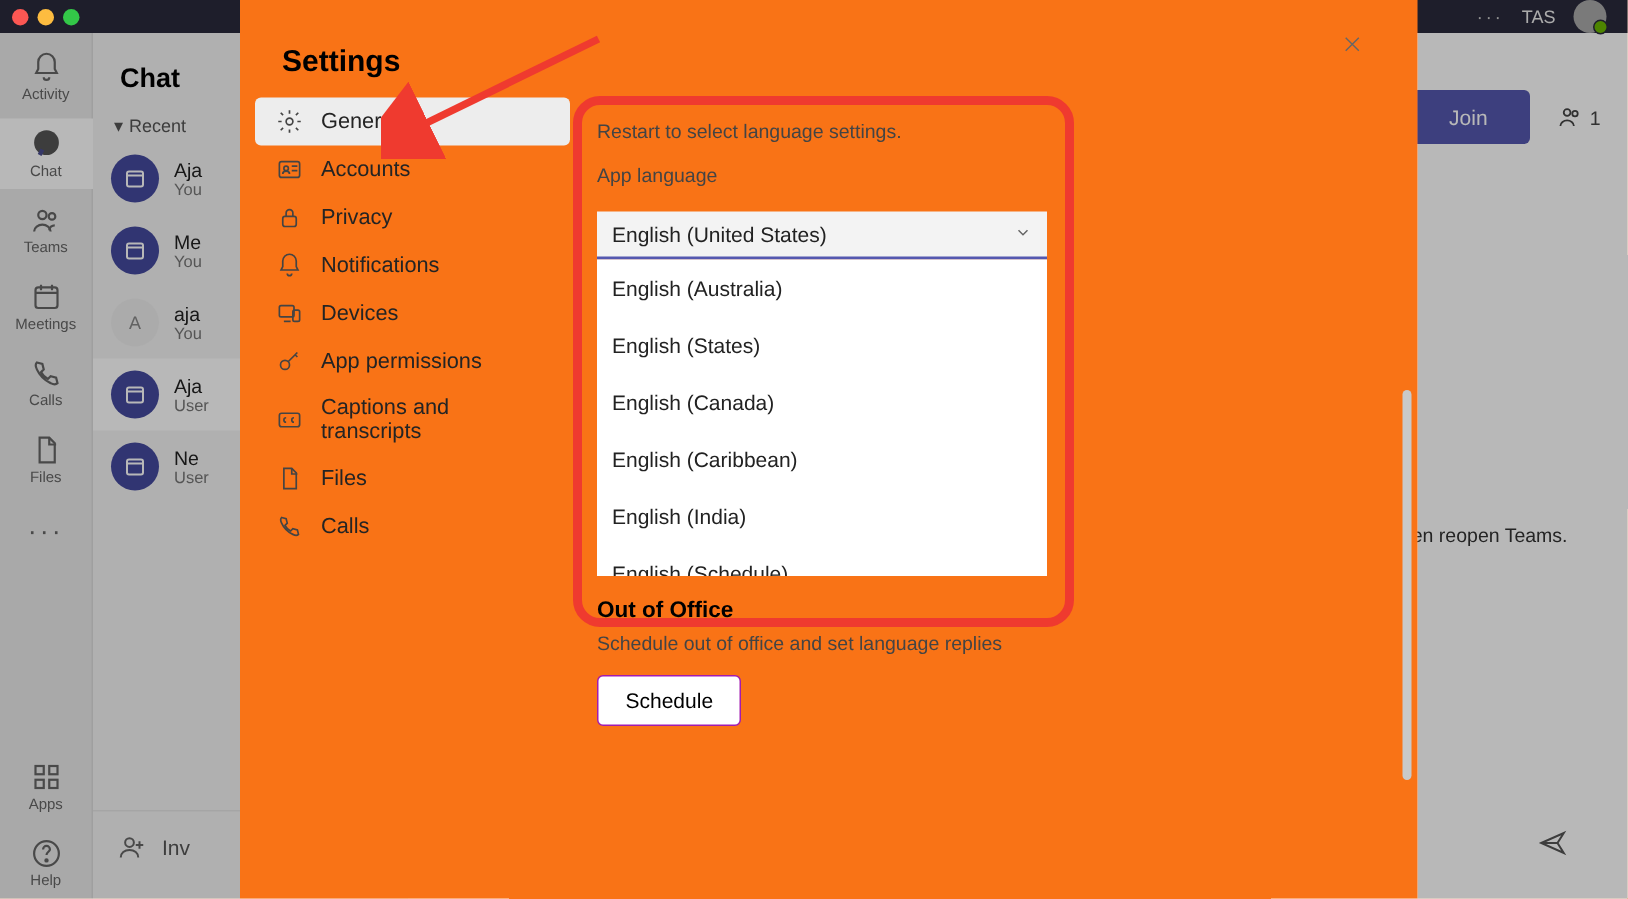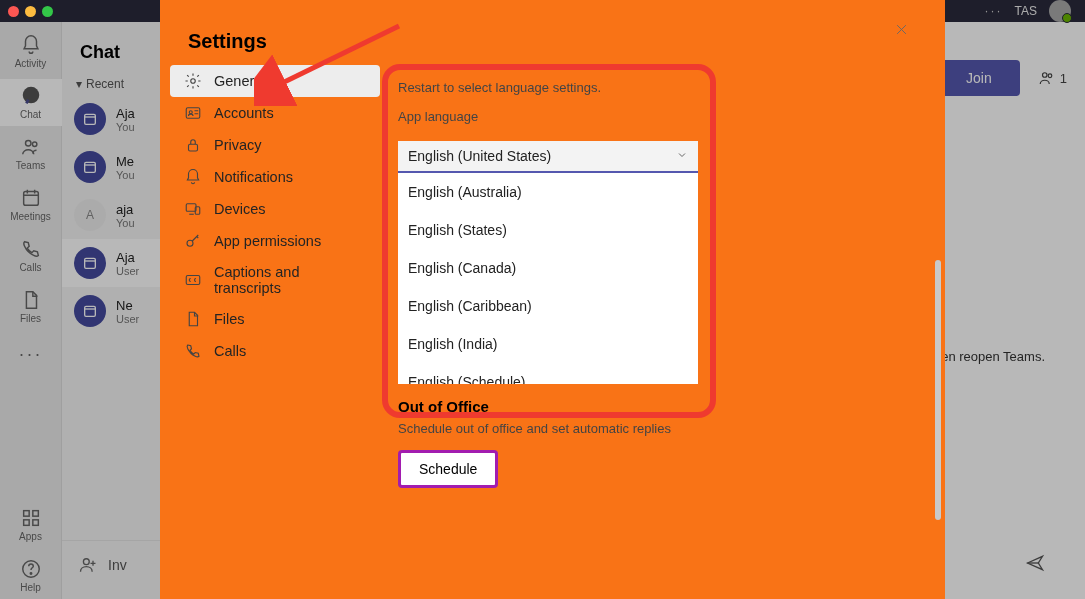--- a/index.html
+++ b/index.html
@@ -63,21 +63,21 @@
   .field-label{ font-size:13px; color:#444; margin-bottom:4px;}
 
   .select-box{ width:300px; height:32px; border:none; border-bottom:2px solid #5558af; background:#f3f3f3; display:flex; align-items:center; justify-content:space-between; padding:0 10px; font-size:14px; color:#222;margin-top:17px;}
   .select-box .chev{color:#666;}
 
   .dropdown{ width:300px; background:#fff; border-radius:0; box-shadow:none; max-height:224px; overflow:hidden;}
   .dropdown .opt{ padding:11px 10px; font-size:14px; color:#222;}
 
   .ooo-title{font-size:15px;font-weight:700; margin-top:14px;}
   .ooo-sub{font-size:13px;color:#444;margin:6px 0 14px;}
-  .sched-btn{border:3px solid #a21caf;background:#fff;padding:8px 18px;font-size:14px;border-radius:4px;}
+  .sched-btn{border:1px solid #a21caf;background:#fff;padding:8px 18px;font-size:14px;border-radius:4px;}
 
   
   .red-box{ position:absolute; border:6px solid #ef3a2f; border-radius:18px; pointer-events:none;}
 
   
   .red-arrow{ position:absolute; pointer-events:none; }
 
   
   .scroll-hint{position:absolute; right:4px; top:260px; width:6px; height:260px; background:#c9c9c9; border-radius:3px;}
 
@@ -361,21 +361,21 @@
       <div class="dropdown">
         <div class="opt">English (Australia)</div>
         <div class="opt">English (States)</div>
         <div class="opt">English (Canada)</div>
         <div class="opt">English (Caribbean)</div>
         <div class="opt">English (India)</div>
         <div class="opt" style="padding-bottom:0;margin-bottom:-6px;">English (Schedule)</div>
       </div>
 
       <div class="ooo-title">Out of Office</div>
-      <div class="ooo-sub">Schedule out of office and set automatic replies</div>
+      <div class="ooo-sub">Schedule out of office and set language replies</div>
       <button class="sched-btn">Schedule</button>
     </div>
   </div>
 </div>
 
 <div class="red-box" style="top:64px; left:382px; width:334px; height:354px;"></div>
 
 <svg class="red-arrow" style="top:18px; left:254px; width:150px; height:88px;" viewBox="0 0 150 88">
   <defs>
     <marker id="ah" markerWidth="12" markerHeight="12" refX="3" refY="6" orient="auto">

